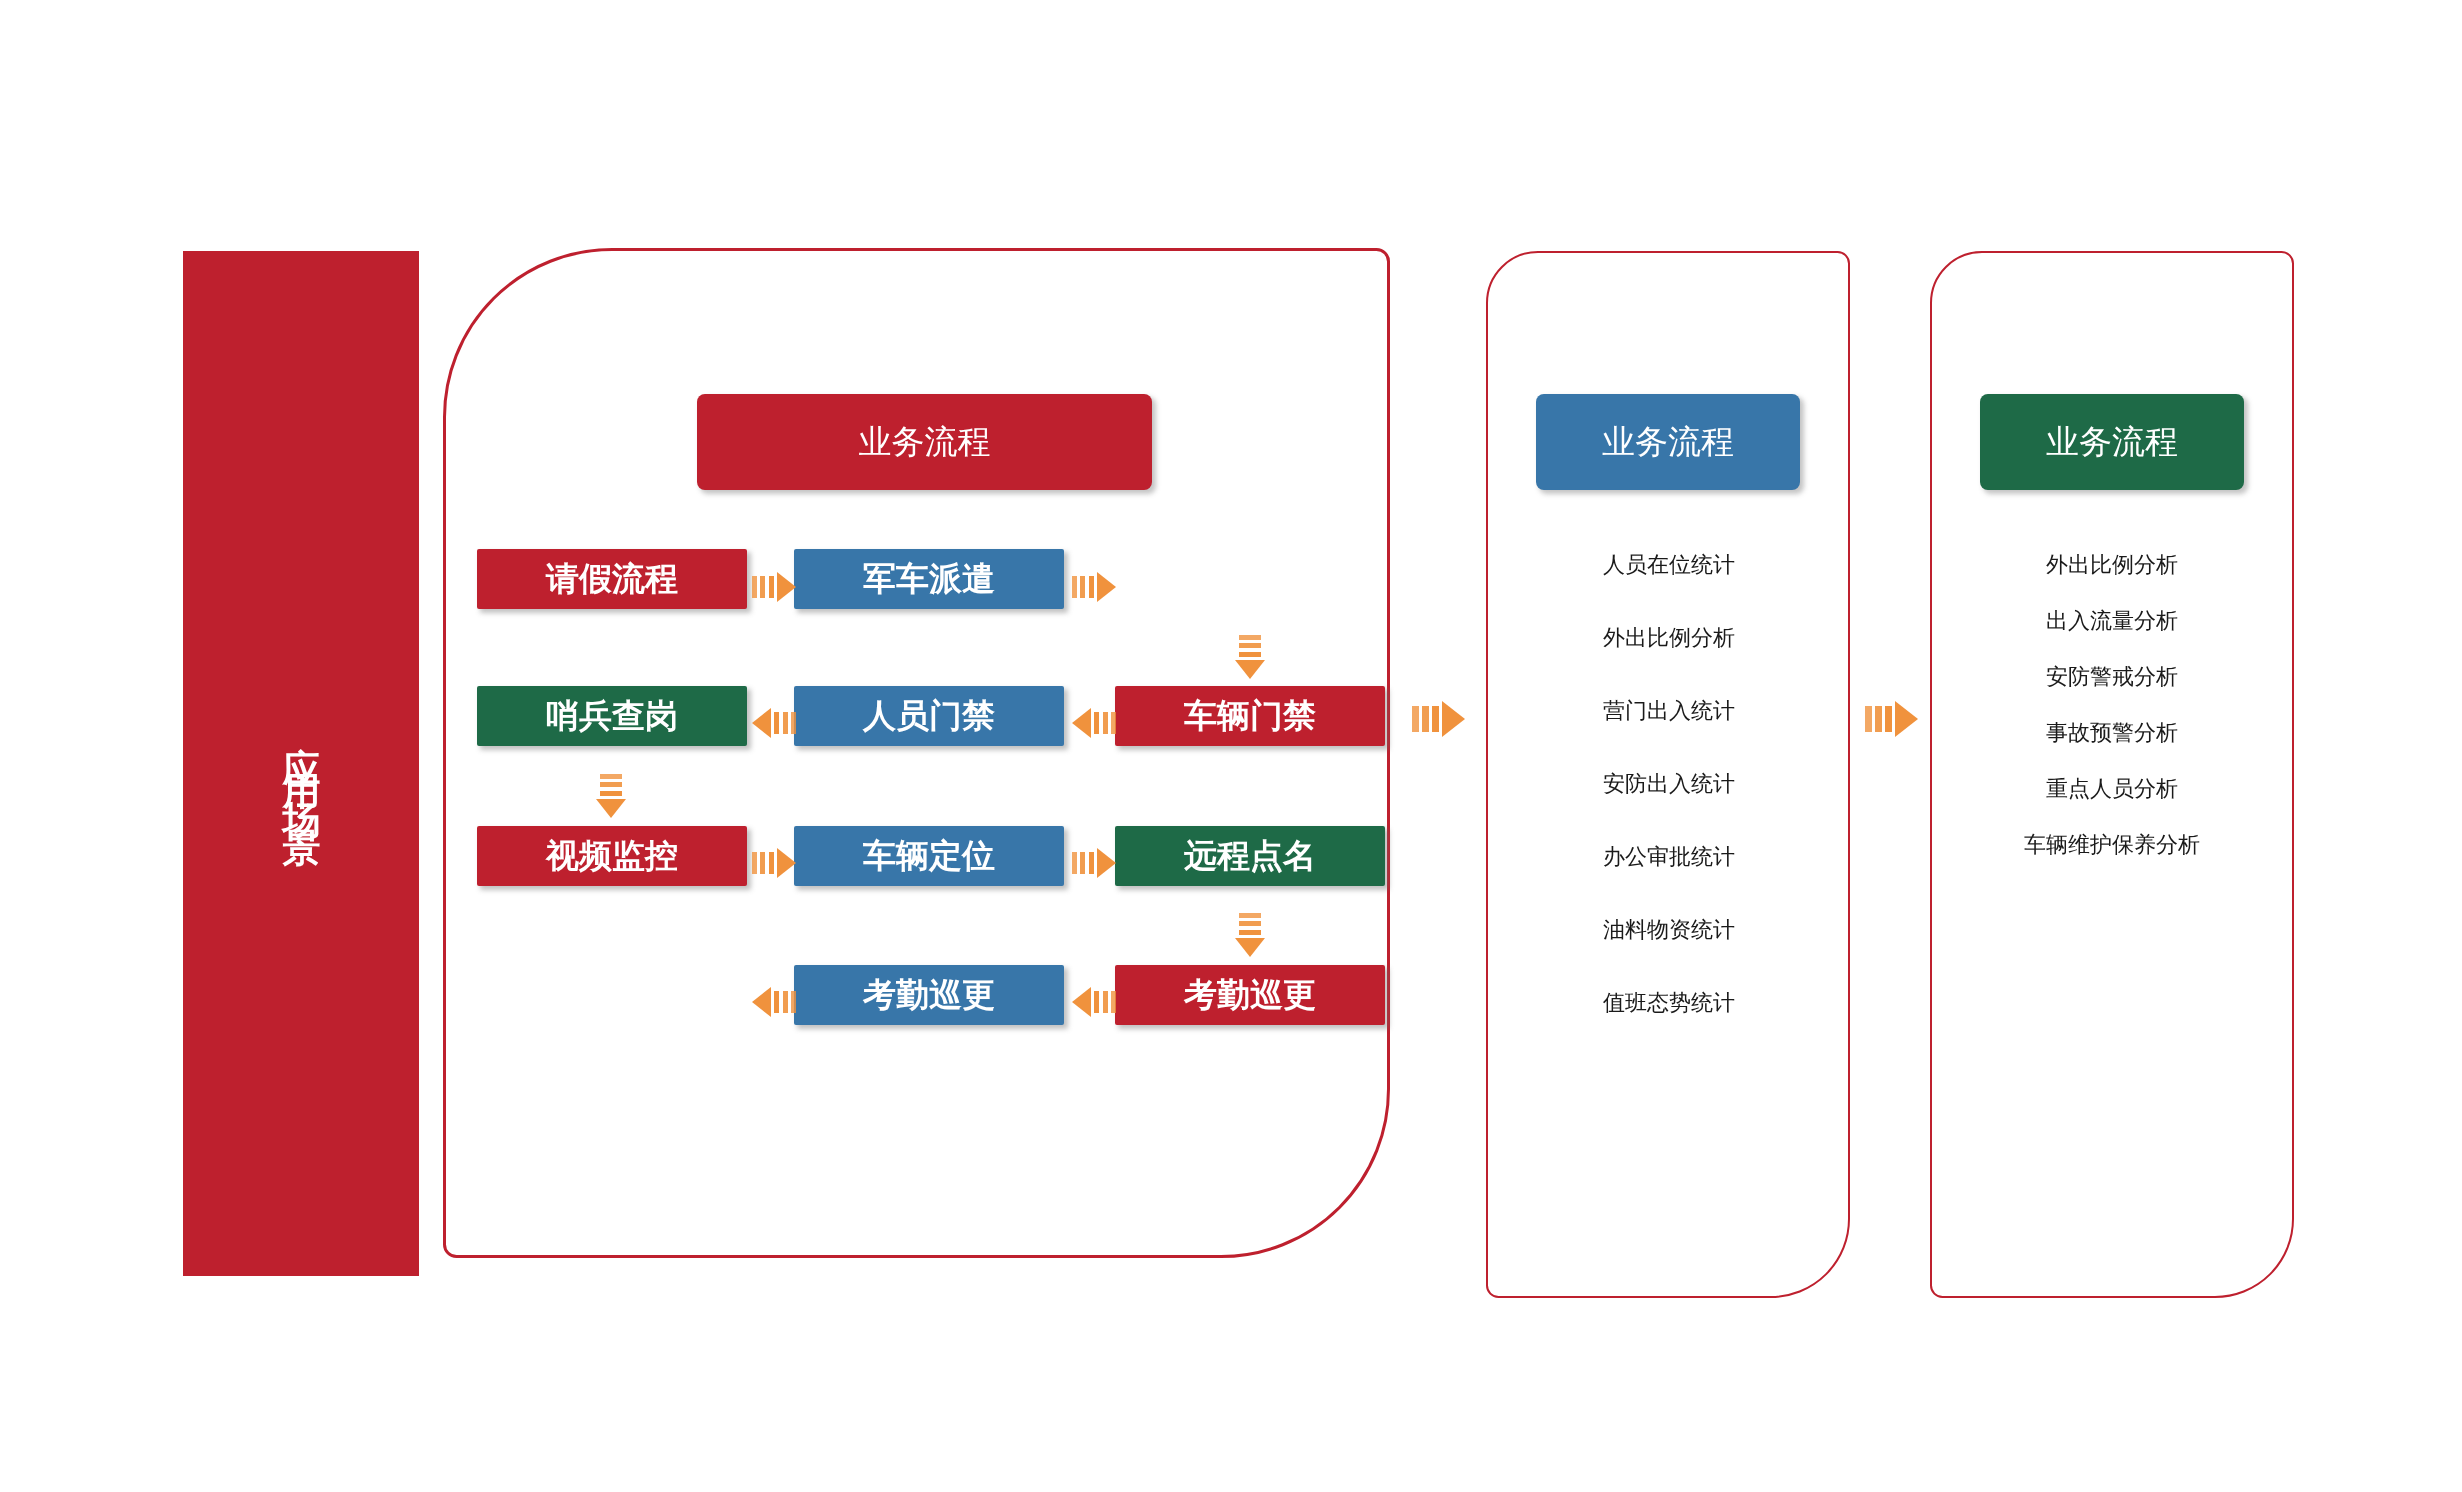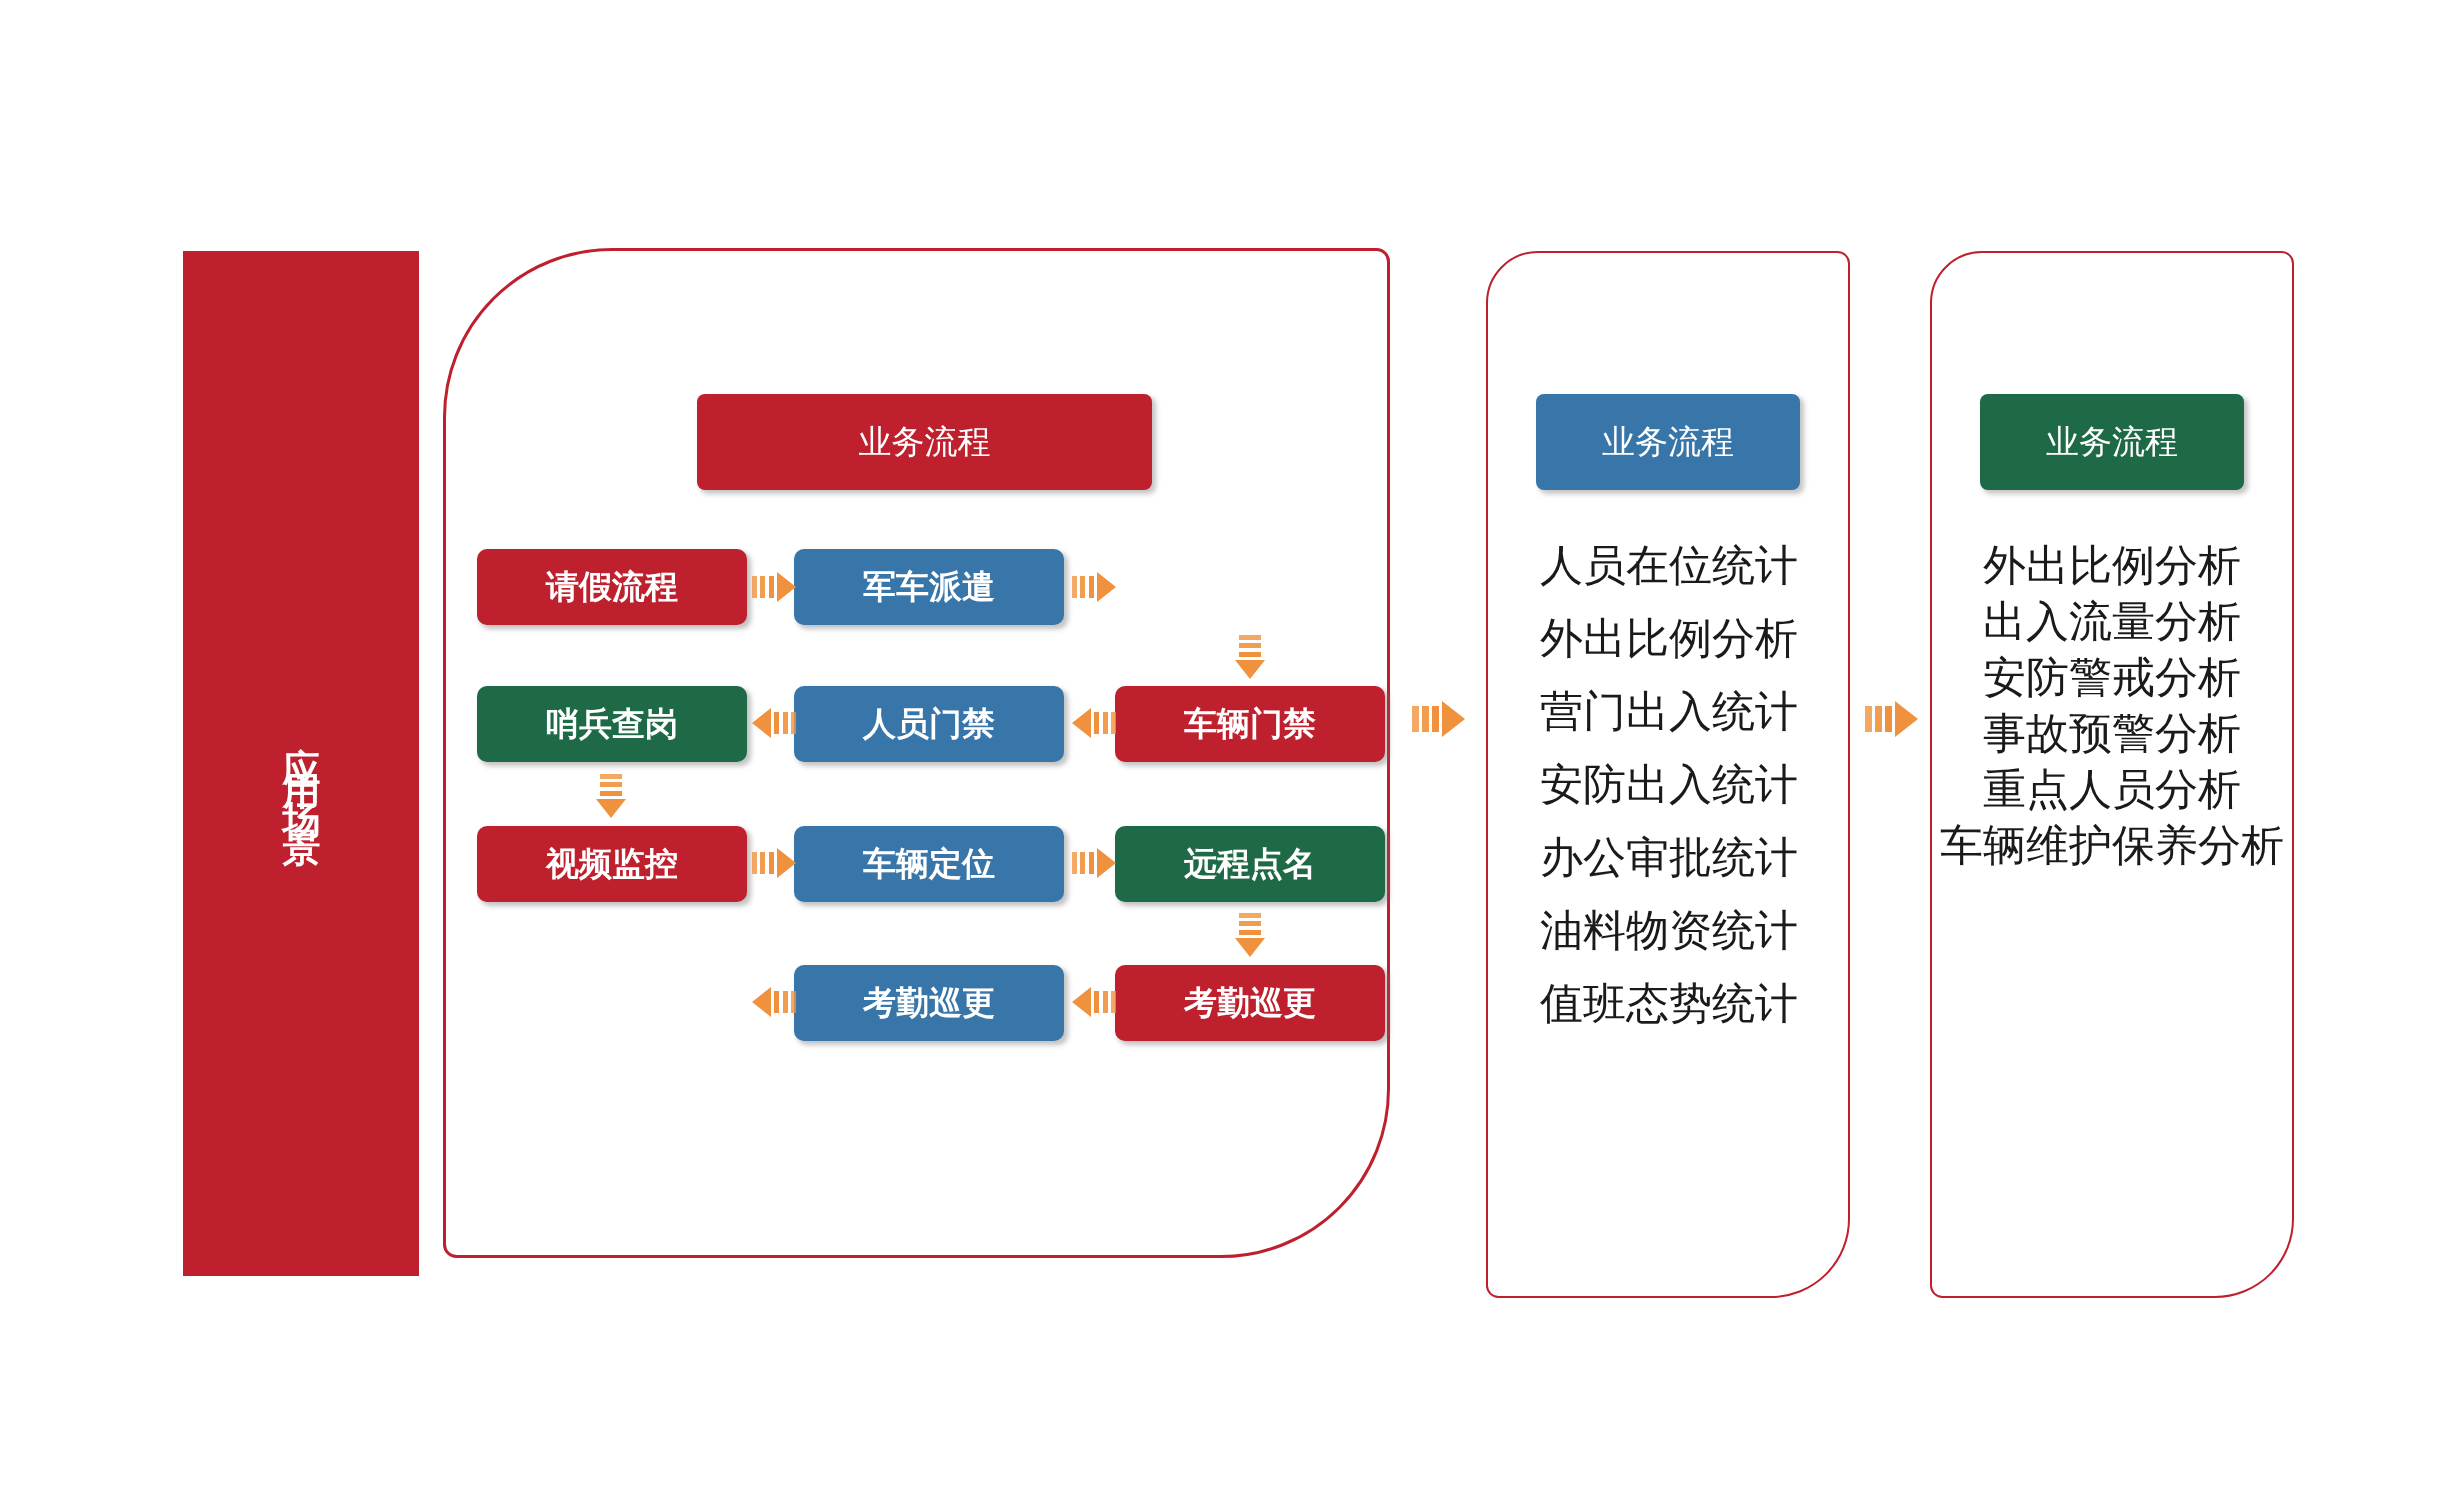--- a/index.html
+++ b/index.html
@@ -32,21 +32,21 @@
     height:96px;border-radius:7.9px;display:flex;align-items:center;justify-content:center;
     color:#fff;font-size:33px;font-weight:500;
     box-shadow:3.4px 3.9px 5.6px rgba(110,110,110,0.40);
   }
   .hdr-flow{left:697px;top:394px;width:455px;background:var(--red);}
   .hdr-stats{left:1536px;top:394px;width:264px;background:var(--blue);}
   .hdr-analysis{left:1980px;top:394px;width:264px;background:var(--green);}
 
   
   .cell{
-    width:270px;height:76px;border-radius:10px;
+    width:270px;height:60px;border-radius:2px;
     display:flex;align-items:center;justify-content:center;
     color:#fff;font-size:33px;font-weight:600;
     box-shadow:3.4px 3.9px 5px rgba(110,110,110,0.42);
   }
   .c-red{background:var(--red);}
   .c-blue{background:var(--blue);}
   .c-green{background:var(--green);}
   .col1{left:477px;} .col2{left:794px;} .col3{left:1115px;}
   .row1{top:549px;} .row2{top:686px;} .row3{top:826px;} .row4{top:965px;}
 
@@ -62,21 +62,21 @@
   .head-r{width:0;height:0;border-top:15.7px solid transparent;border-bottom:15.7px solid transparent;border-left:19px solid var(--orange);}
   .head-l{width:0;height:0;border-top:15.7px solid transparent;border-bottom:15.7px solid transparent;border-right:19px solid var(--orange);}
   .head-d{width:0;height:0;border-left:15.7px solid transparent;border-right:15.7px solid transparent;border-top:19px solid var(--orange);}
   .arrow.big .bar{width:6.7px;height:26px;}
   .arrow.big .head-r{border-top-width:18.6px;border-bottom-width:18.6px;border-left-width:23.6px;}
 
   
   .vlist{display:flex;flex-direction:column;align-items:center;}
   .vlist .item{
     height:38px;line-height:38px;text-align:center;white-space:nowrap;
-    color:var(--text);font-size:43px;font-weight:400;
+    color:var(--text);font-size:22px;font-weight:400;
   }
   .list-stats{left:1498px;top:546px;width:342px;gap:35px;}
   .list-analysis{left:1941px;top:546px;width:342px;gap:18px;}
 </style>
 </head>
 <body>
 
 <div class="stage">
 
   <div class="abs banner">

